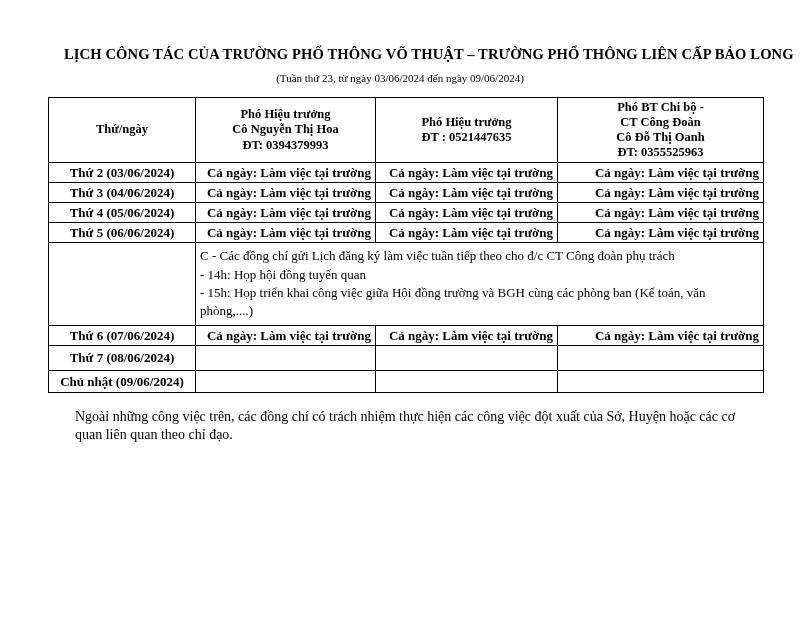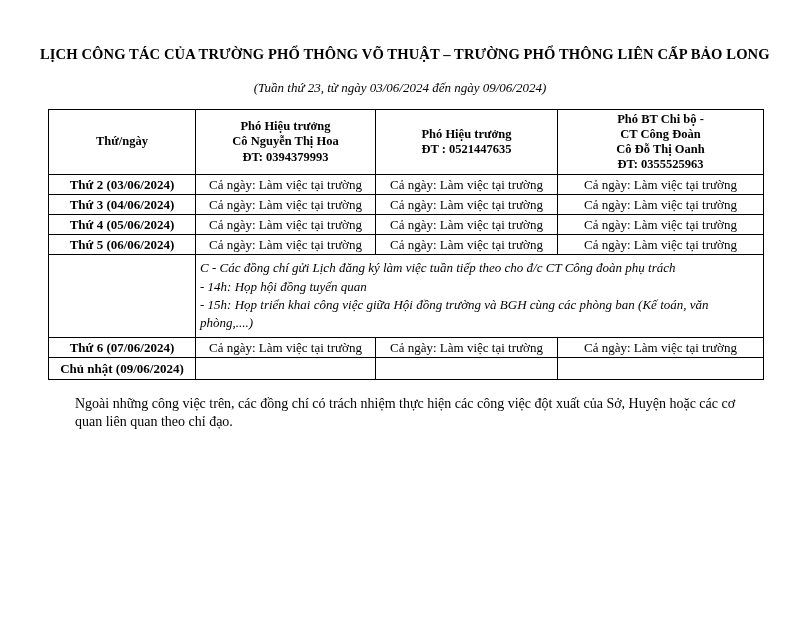--- a/index.html
+++ b/index.html
@@ -9,28 +9,27 @@
     color: #000;
     overflow: hidden;
   }
   .doc { width: 800px; height: 618px; position: relative; }
   .title {
     margin-top: 46px;
     text-align: center;
     font-weight: bold;
     font-size: 14.6px;
     letter-spacing: 0.1px;
-    padding: 0 40px;
+    padding: 0 64px;
     white-space: nowrap;
   }
   .subtitle {
     text-align: center;
-    font-style: italic;
-    font-size: 13px;
-    margin-top: 17px;
+    font-size: 11px;
+    margin-top: 9px;
   }
   table.schedule {
     border-collapse: collapse;
     table-layout: fixed;
     width: 715px;
     margin: 13px 0 0 48px;
   }
   table.schedule td {
     border: 1px solid #000;
     vertical-align: middle;
@@ -52,28 +51,27 @@
   }
   tr.data-row    { height: 20px; padding-left: 20px; }
   tr.data-row-s  { height: 25px; }
   tr.data-row-xs { height: 22px; margin-left: 24px; }
   tr.note-row    { height: 83px; }
 
   td.day-cell {
     text-align: center;
     font-weight: bold;
   }
-  td.schedule-cell { text-align: center; }
+  td.schedule-cell { text-align: right; font-weight: bold; }
   td.note-cell {
     text-align: left;
     vertical-align: middle;
     padding: 3px 6px 3px 8px;
     line-height: 1.42;
     font-size: 13px;
-    font-style: italic;
   }
   .footer-note {
     margin: 15px 42px 0 75px;
     font-size: 14px;
     line-height: 1.32;
     text-align: left;
   }
 </style>
 </head>
 <body>
@@ -148,20 +146,26 @@
       </td>
     </tr>
 
     <tr class="data-row">
       <td class="day-cell">Thứ 6 (07/06/2024)</td>
       <td class="schedule-cell">Cả ngày: Làm việc tại trường</td>
       <td class="schedule-cell">Cả ngày: Làm việc tại trường</td>
       <td class="schedule-cell">Cả ngày: Làm việc tại trường</td>
     </tr>
 
+    <tr class="data-row-s">
+      <td class="day-cell">Thứ 7 (08/06/2024)</td>
+      <td class="schedule-cell"></td>
+      <td class="schedule-cell"></td>
+      <td class="schedule-cell"></td>
+    </tr>
 
     <tr class="data-row-xs">
       <td class="day-cell">Chủ nhật (09/06/2024)</td>
       <td class="schedule-cell"></td>
       <td class="schedule-cell"></td>
       <td class="schedule-cell"></td>
     </tr>
   </tbody>
     </table>
 

